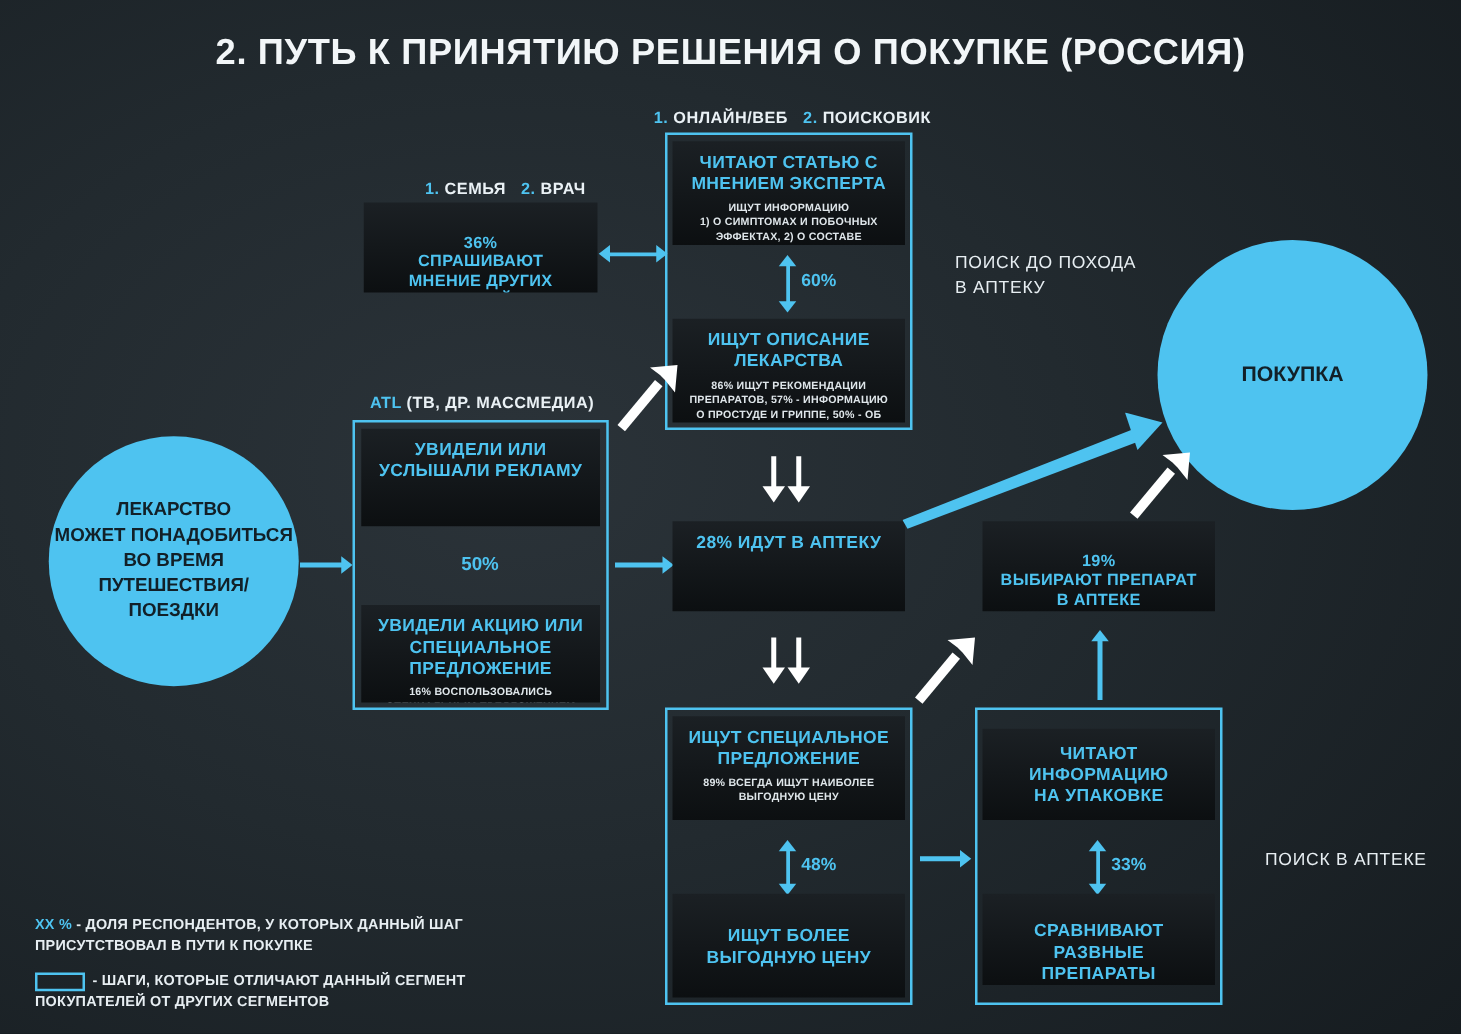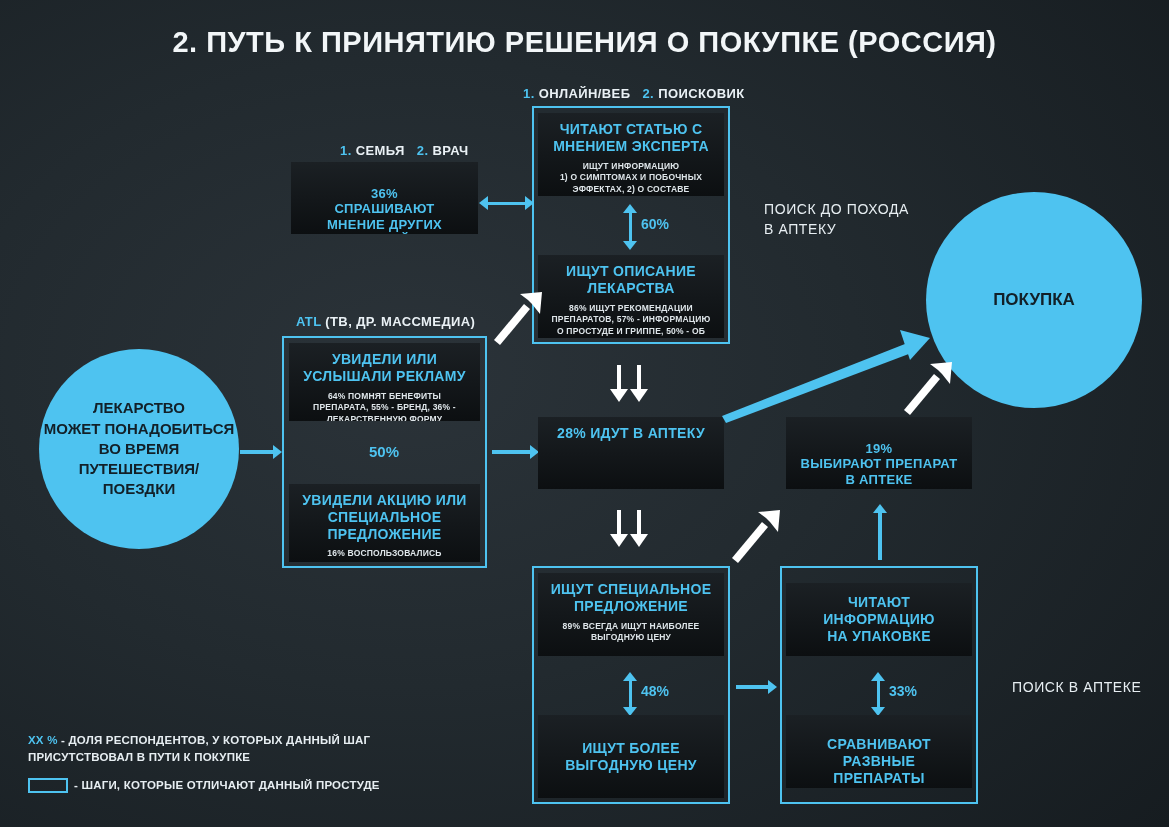--- a/index.html
+++ b/index.html
@@ -246,21 +246,20 @@
 <div class="label-above" style="left:296px; top:314px;">
   <span class="cyan">ATL</span>
   <span>(ТВ, ДР. МАССМЕДИА)</span>
 </div>
 
 <div class="group-box" style="left:282px; top:336px; width:205px; height:232px;"></div>
 
 <div class="card grad" style="left:289px; top:343px; width:191px; height:78px;">
   <div class="card-head" style="white-space:pre-line;">УВИДЕЛИ ИЛИ
 УСЛЫШАЛИ РЕКЛАМУ</div>
-  <div class="card-sub">64% ПОМНЯТ БЕНЕФИТЫ ПРЕПАРАТА, 55% - БРЕНД, 36% - ЛЕКАРСТВЕННУЮ ФОРМУ</div>
 </div>
 
 <div class="pct-badge" style="left:369px; top:443px; font-size:15px;">50%</div>
 
 <div class="card grad" style="left:289px; top:484px; width:191px; height:78px;">
   <div class="card-head" style="white-space:pre-line;">УВИДЕЛИ АКЦИЮ ИЛИ
 СПЕЦИАЛЬНОЕ
 ПРЕДЛОЖЕНИЕ</div>
   <div class="card-sub">16% ВОСПОЛЬЗОВАЛИСЬ СПЕЦИАЛЬНЫМ ПРЕДЛОЖЕНИЕМ</div>
 </div>
@@ -366,15 +365,16 @@
 ПРЕПАРАТЫ</div>
 </div>
 
 <div class="legend">
   <div>
     <span class="xx">XX %</span><span> - ДОЛЯ РЕСПОНДЕНТОВ, У КОТОРЫХ ДАННЫЙ ШАГ</span>
   </div>
   <div>ПРИСУТСТВОВАЛ В ПУТИ К ПОКУПКЕ</div>
   <div class="legend-row2">
     <span class="legend-swatch"></span>
-    <span> - ШАГИ, КОТОРЫЕ ОТЛИЧАЮТ ДАННЫЙ ПРОСТУДЕ</span>
-  </div>
+    <span> - ШАГИ, КОТОРЫЕ ОТЛИЧАЮТ ДАННЫЙ СЕГМЕНТ</span>
+  </div>
+  <div>ПОКУПАТЕЛЕЙ ОТ ДРУГИХ СЕГМЕНТОВ</div>
 </div>
 
 </body></html>

